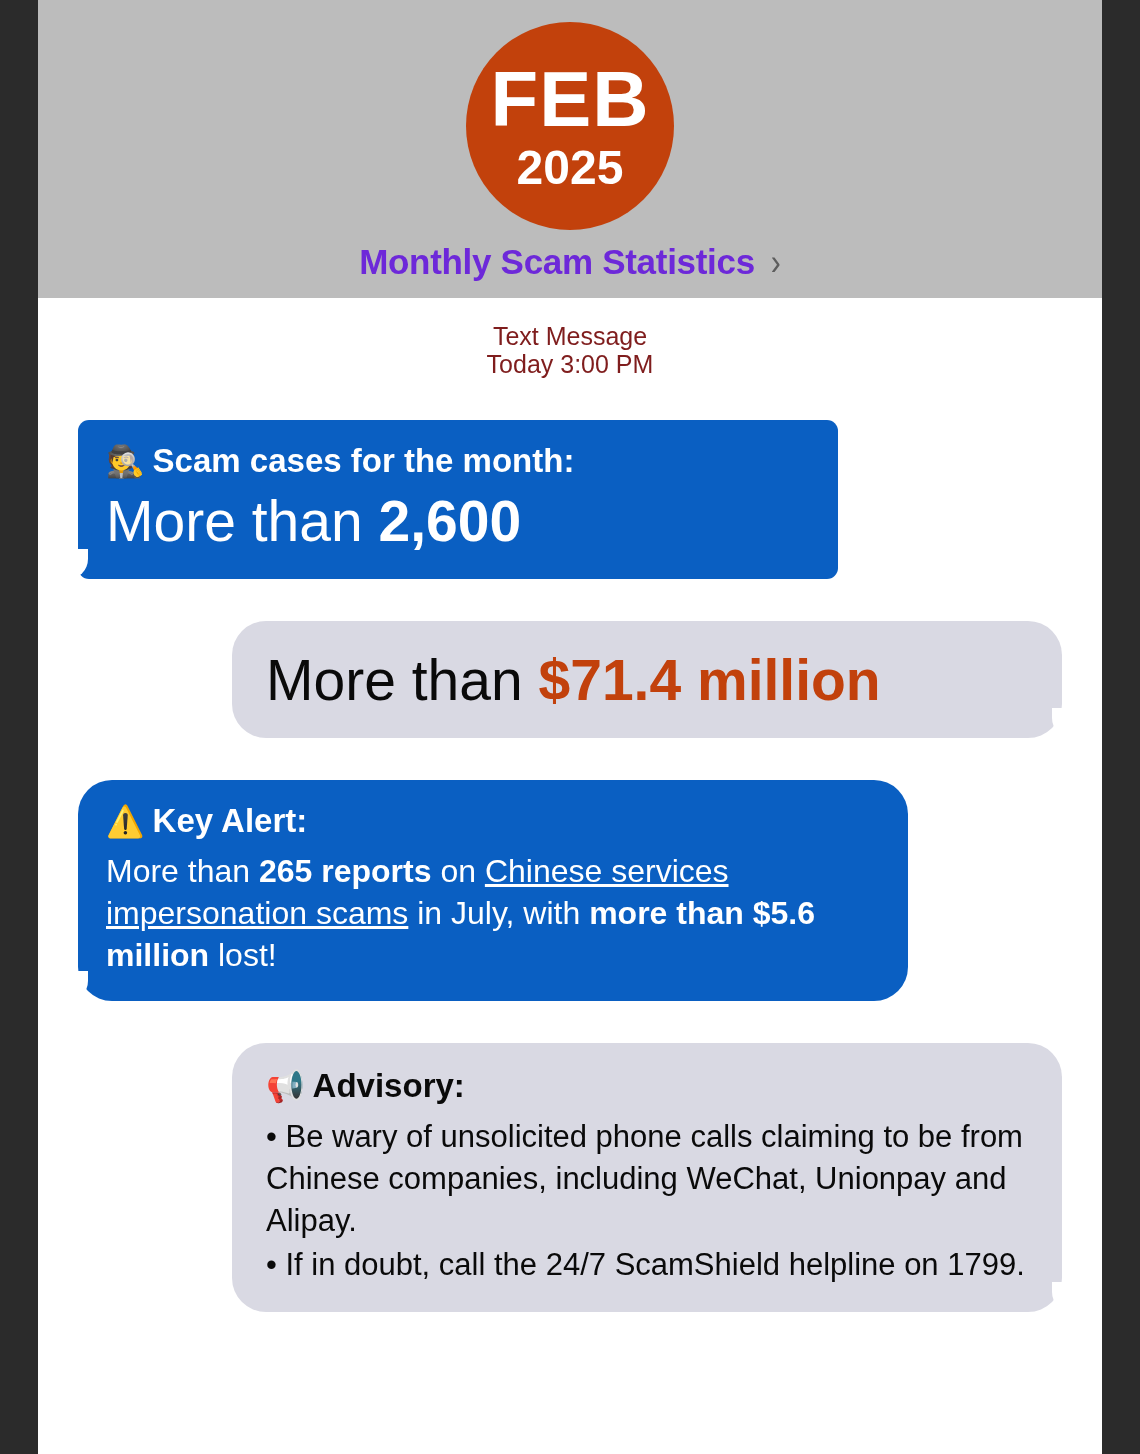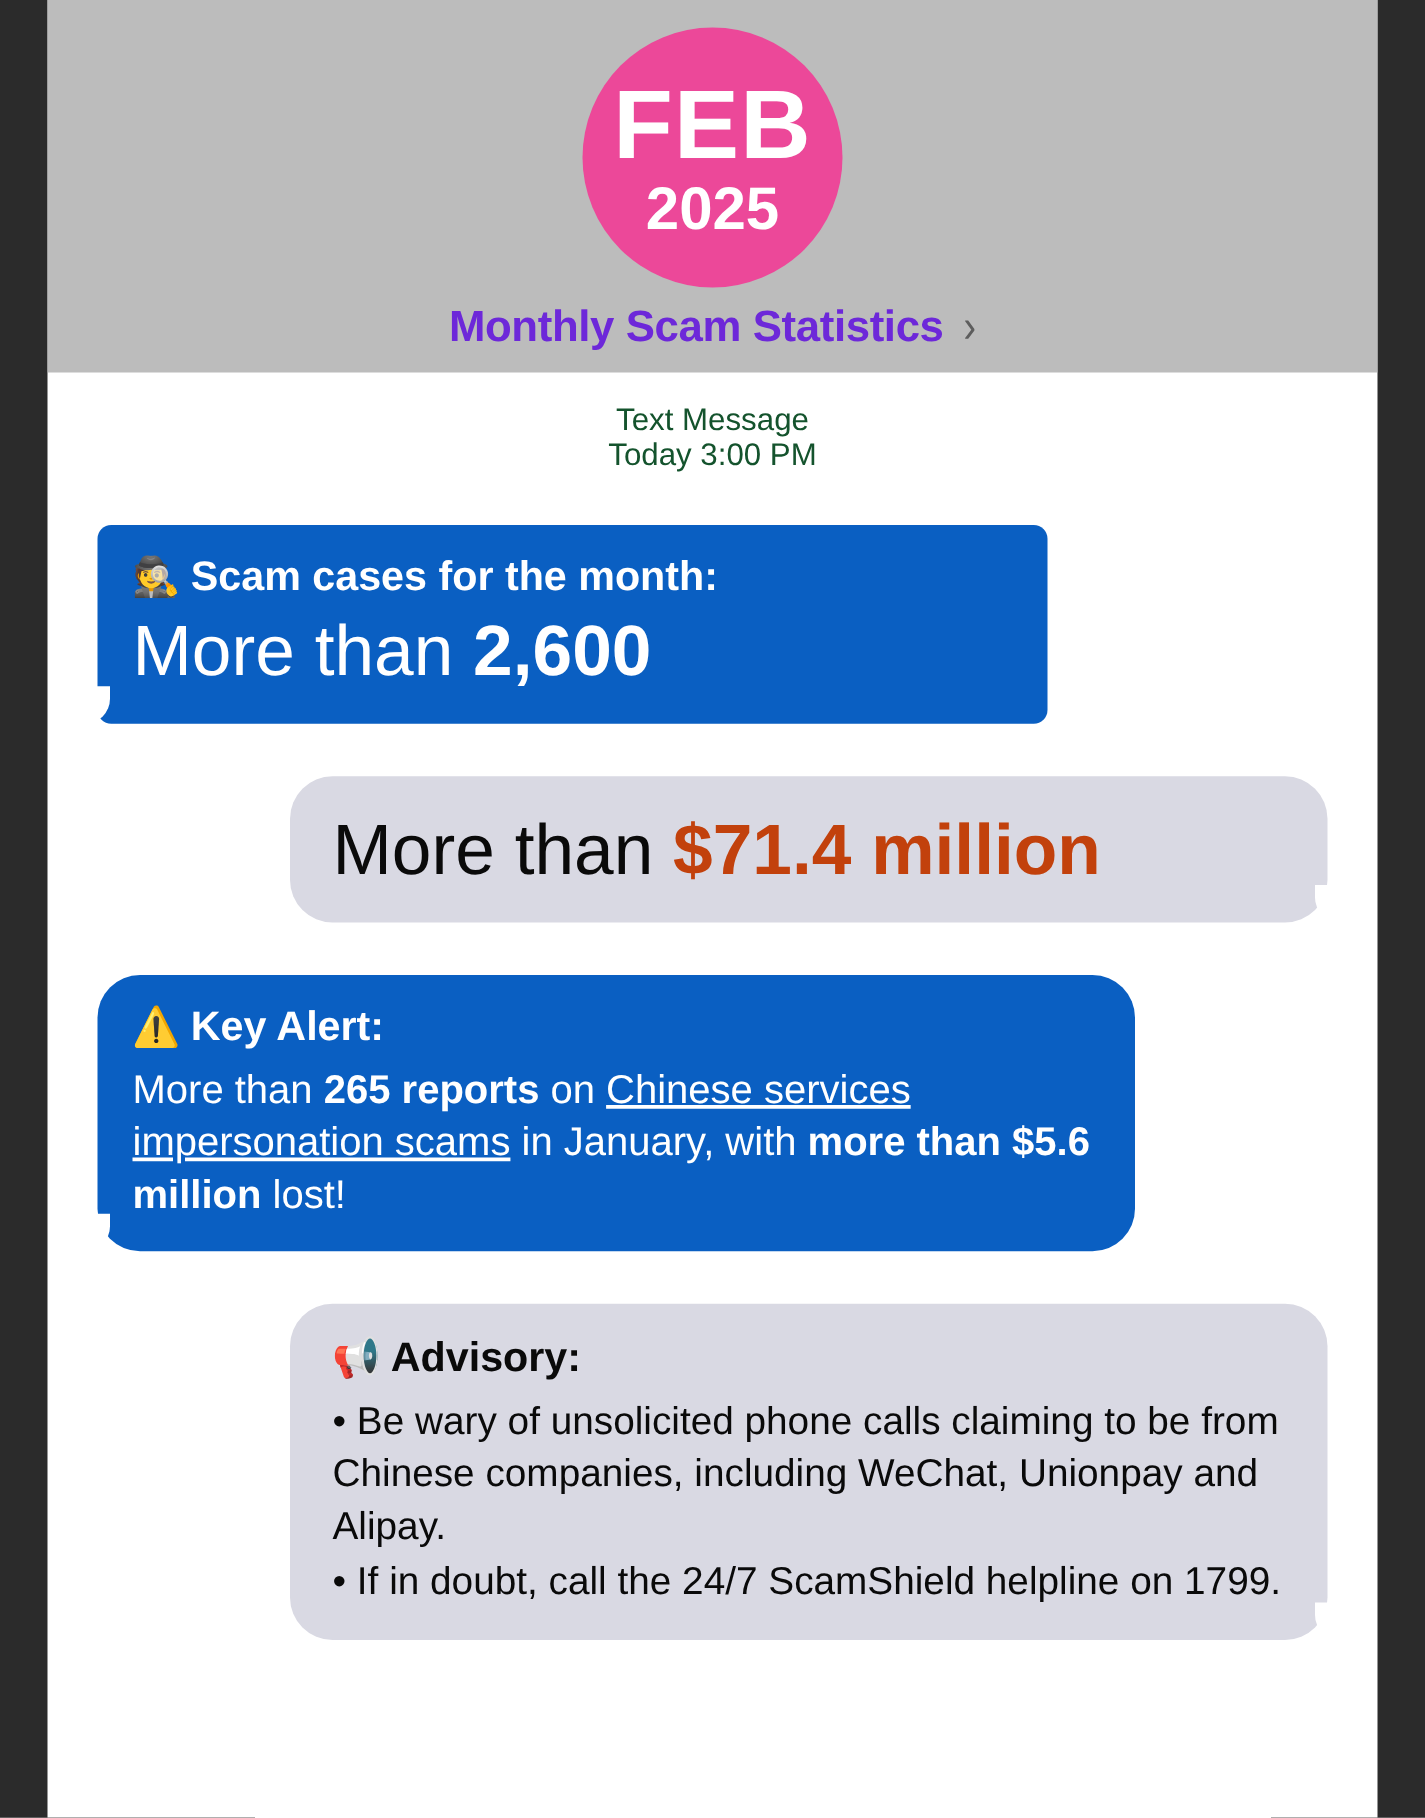--- a/index.html
+++ b/index.html
@@ -27,21 +27,21 @@
     background: #bcbcbc;
     display: flex;
     flex-direction: column;
     align-items: center;
   }
   .avatar {
     margin-top: 22px;
     width: 208px;
     height: 208px;
     border-radius: 50%;
-    background: #ec4899;
+    background: #c2410c;
     color: #ffffff;
     display: flex;
     flex-direction: column;
     align-items: center;
     justify-content: center;
     line-height: 1;
   }
   .avatar .m {
     font-size: 78px;
     font-weight: bold;
@@ -70,21 +70,21 @@
     font-weight: 300;
     transform: scaleY(1.25);
   }
   
   .thread {
     position: relative;
     padding: 24px 40px 0 40px;
   }
   .meta {
     text-align: center;
-    color: #14532d;
+    color: #7f1d1d;
     font-size: 25px;
     line-height: 1.12;
   }
   .meta .line2 { display: block; }
 
   .row { display: flex; margin-top: 42px; }
   .row.left { justify-content: flex-start; }
   .row.right { justify-content: flex-end; }
 
   .bubble {
@@ -219,21 +219,21 @@
           <span>More than </span><span class="accent">$71.4 million</span>
         </div>
       </div>
     </div>
 
     <div class="row left">
       <div class="bubble blue bubble-3">
         <span class="b-title">
           <span class="emoji">⚠️</span><span>Key Alert:</span>
         </span>
-        <div class="b-body"><span>More than </span><span style="font-weight: bold;">265 reports</span><span> on </span><span class="ul">Chinese services impersonation scams</span><span> in January, with </span><span style="font-weight: bold;">more than $5.6 million</span><span> lost!</span></div>
+        <div class="b-body"><span>More than </span><span style="font-weight: bold;">265 reports</span><span> on </span><span class="ul">Chinese services impersonation scams</span><span> in July, with </span><span style="font-weight: bold;">more than $5.6 million</span><span> lost!</span></div>
       </div>
     </div>
 
     <div class="row right">
       <div class="bubble gray bubble-4">
         <span class="b-title">
           <span class="emoji">📢</span><span>Advisory:</span>
         </span>
         <div class="bullets">
             <div>• Be wary of unsolicited phone calls claiming to be from Chinese companies, including WeChat, Unionpay and Alipay.</div>

